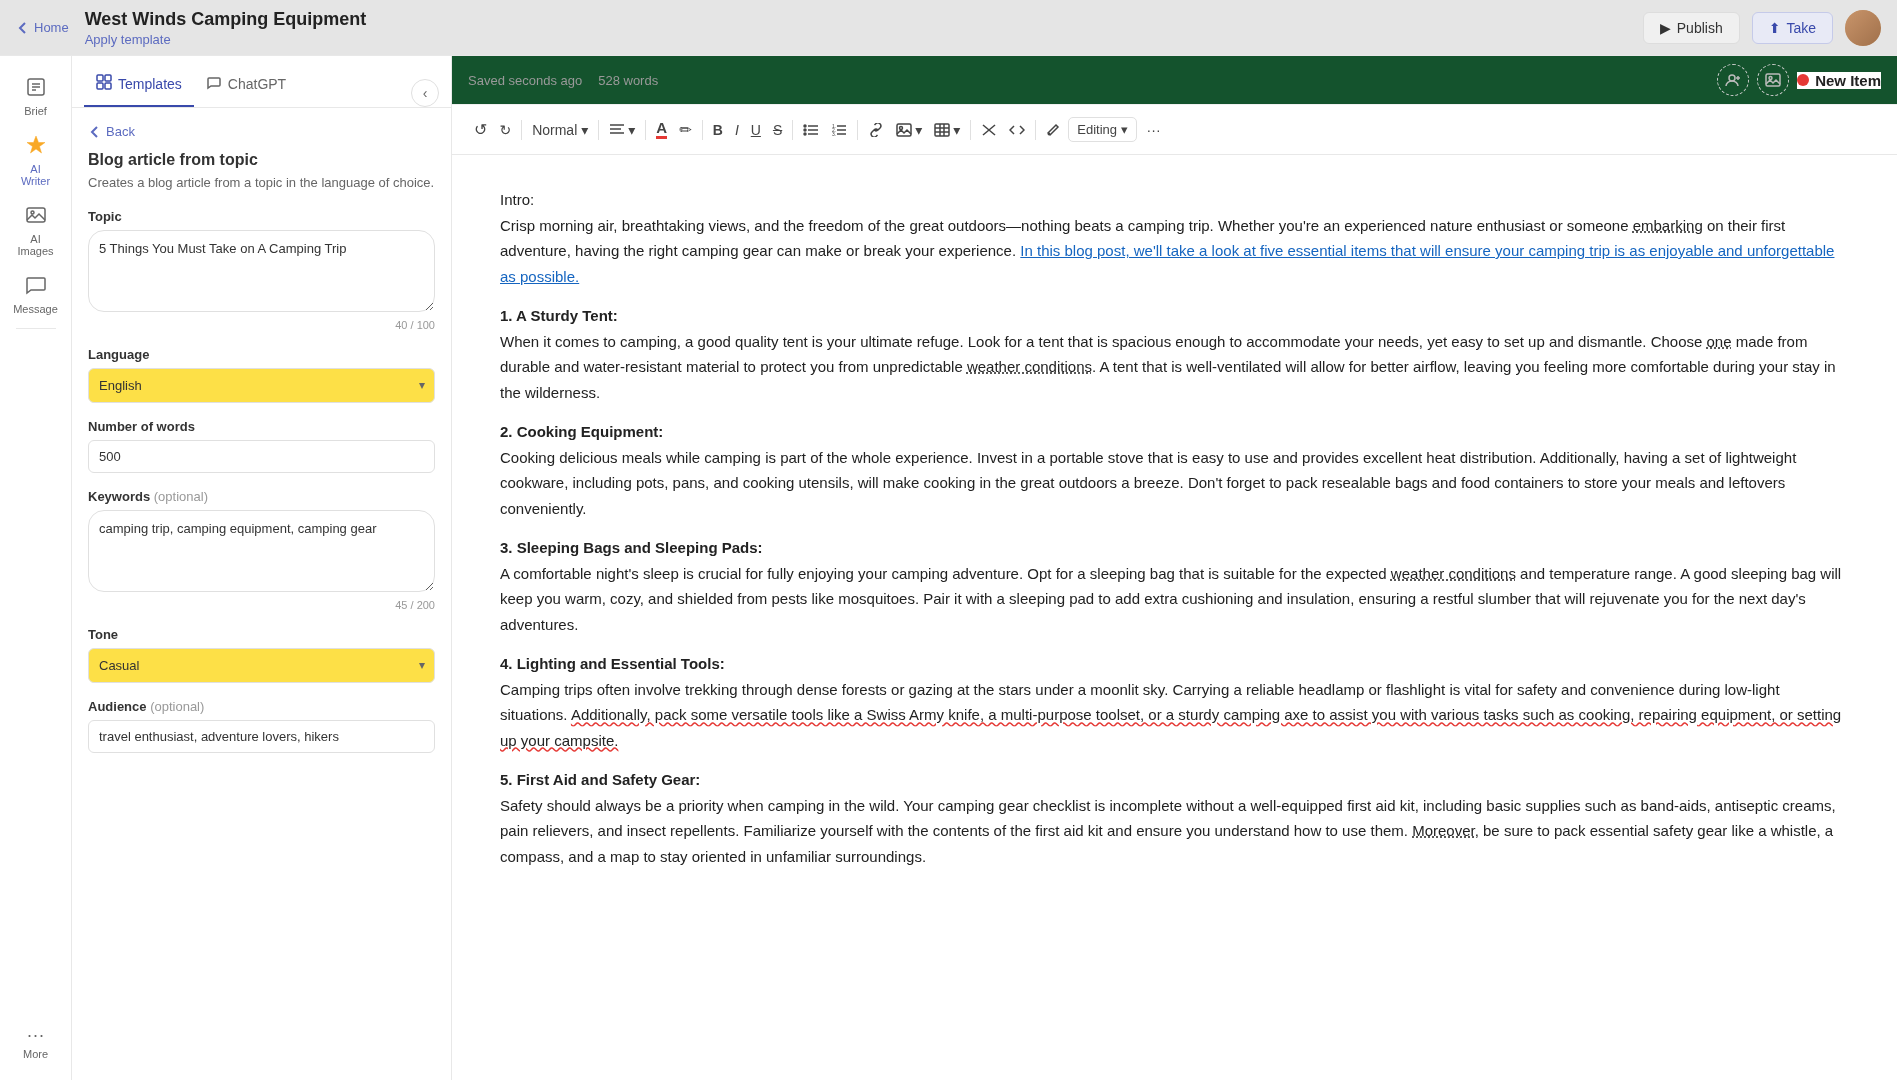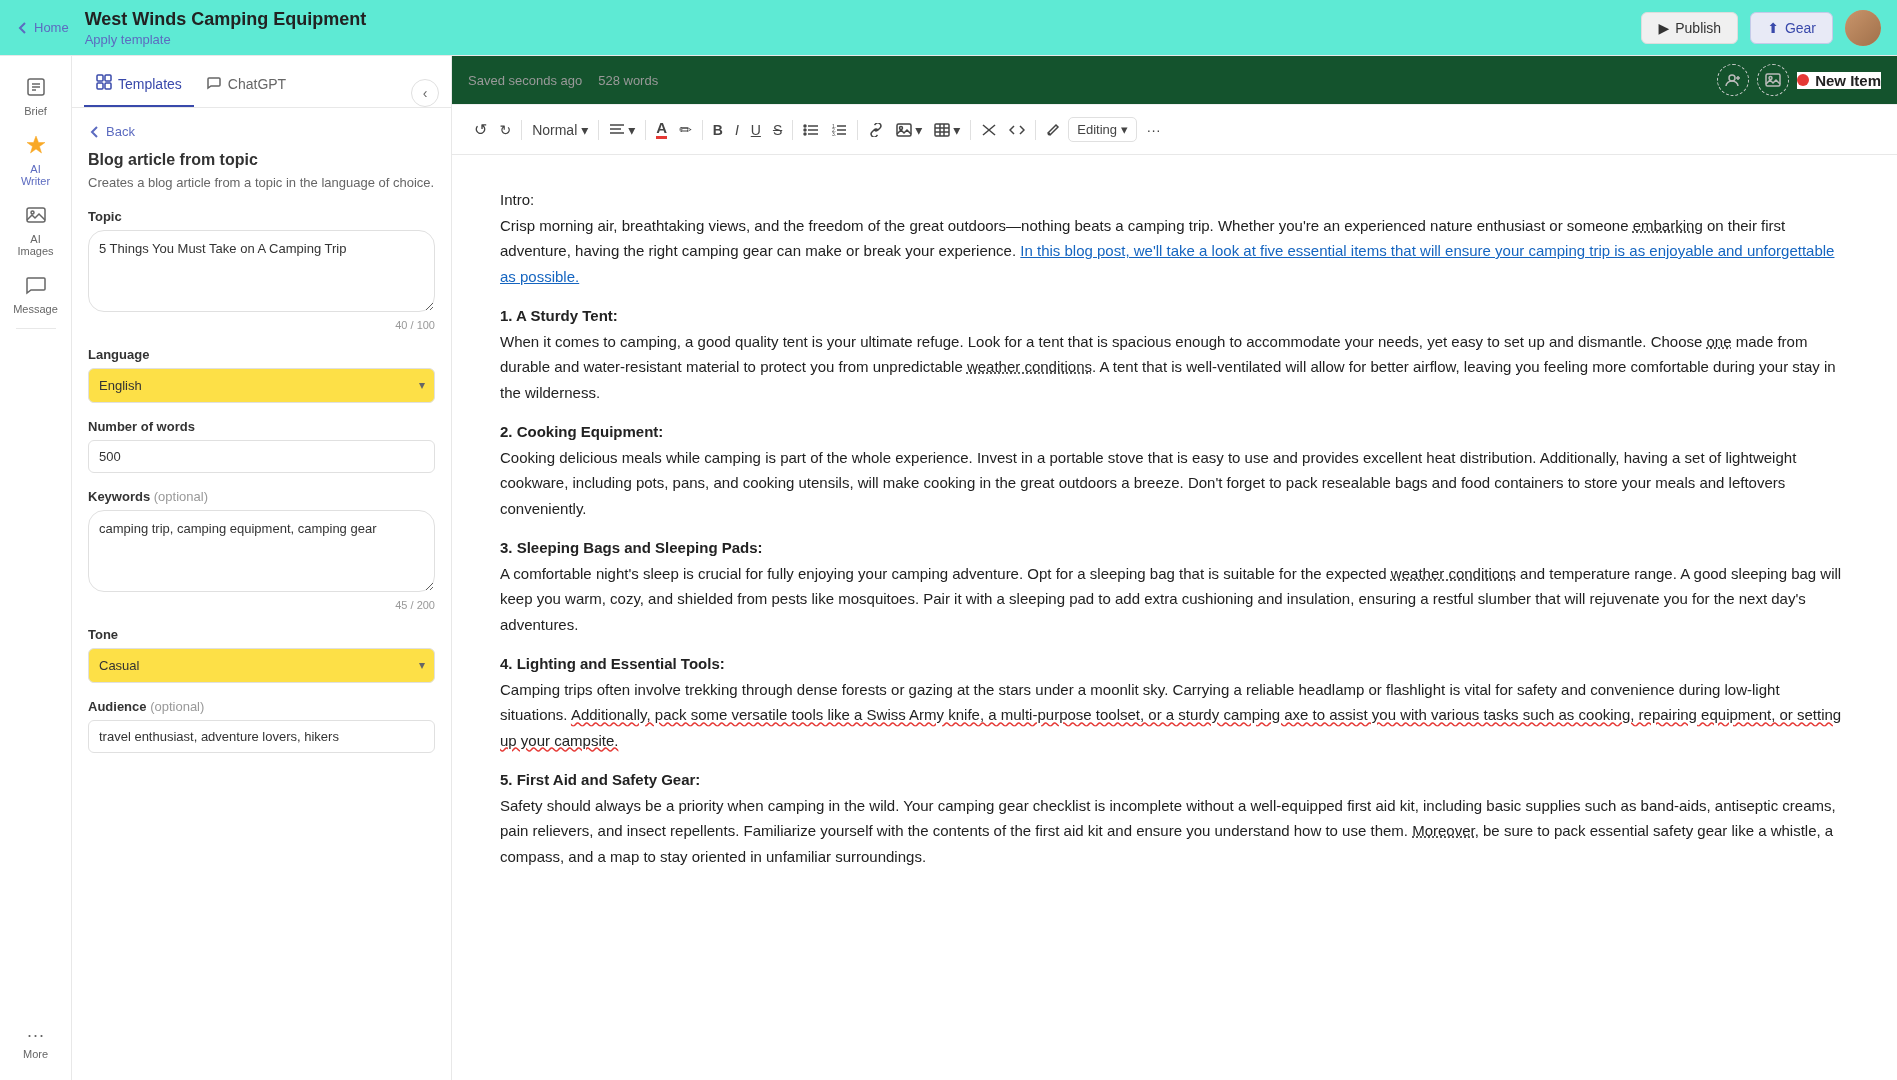--- a/index.html
+++ b/index.html
@@ -1,21 +1,21 @@
 <!DOCTYPE html>
 <html><head>
   <meta charset="utf-8">
   <style>
     * { box-sizing: border-box; margin: 0; padding: 0; }
     body { font-family: -apple-system, BlinkMacSystemFont, 'Segoe UI', sans-serif; font-size: 14px; color: #333; background: #fff; display: flex; flex-direction: column; height: 100vh; overflow: hidden; }
 
     
     .top-header {
       display: flex; align-items: center; padding: 8px 16px;
-      border-bottom: 1px solid #e8e8e8; background: #5eead4; height: 56px;
+      border-bottom: 1px solid #e8e8e8; background: #e5e5e5; height: 56px;
       flex-shrink: 0;
     }
     .back-home {
       display: flex; align-items: center; gap: 4px; color: #5c6bc0; font-size: 13px;
       cursor: pointer; margin-right: 16px; text-decoration: none;
     }
     .back-home svg { width: 14px; height: 14px; }
     .header-title-area { flex: 1; }
     .site-title { font-size: 18px; font-weight: 600; color: #222; }
     .apply-template { color: #5c6bc0; font-size: 13px; cursor: pointer; margin-top: 2px; }
@@ -172,21 +172,21 @@
     <div class="site-title">West Winds Camping Equipment</div>
     <div class="apply-template">Apply template</div>
   </div>
   <div class="header-actions">
     <button class="btn-publish">
       <span>▶</span>
       <span>Publish</span>
     </button>
     <button class="btn-share">
       <span>⬆</span>
-      <span>Gear</span>
+      <span>Take</span>
     </button>
     <div class="avatar">
       <div style="width:100%;height:100%;background:linear-gradient(135deg,#c9956b,#a0704a);border-radius:50%;"></div>
     </div>
   </div>
 </div>
 
 <div class="main-body">
 
   <div class="left-sidebar">

